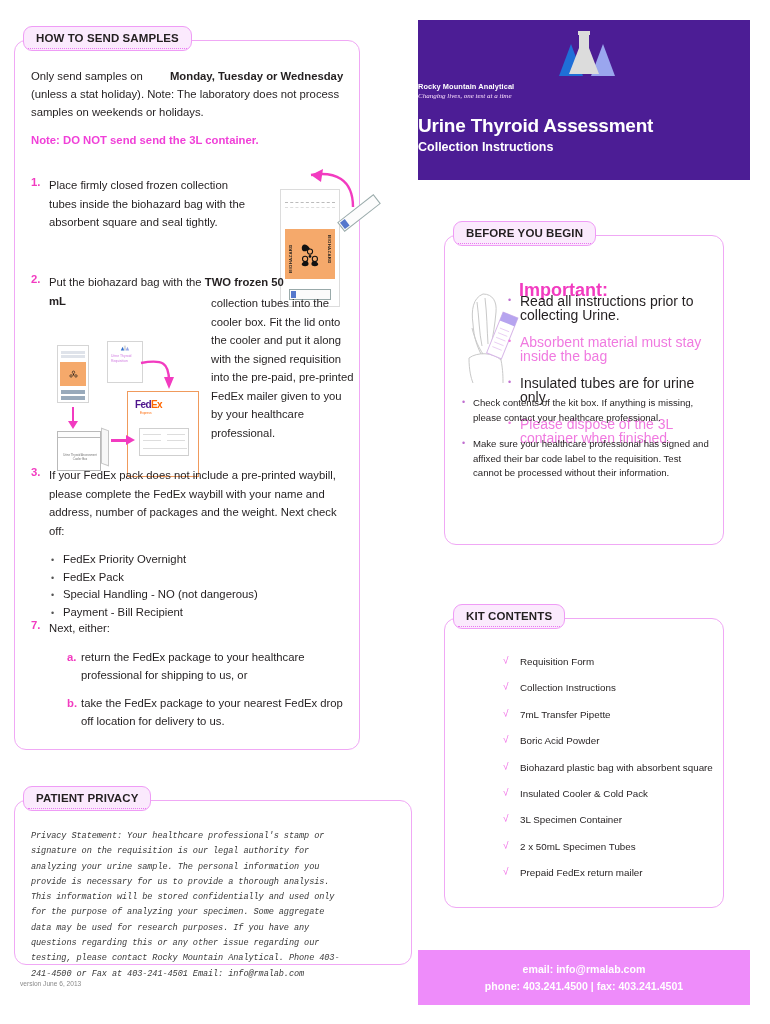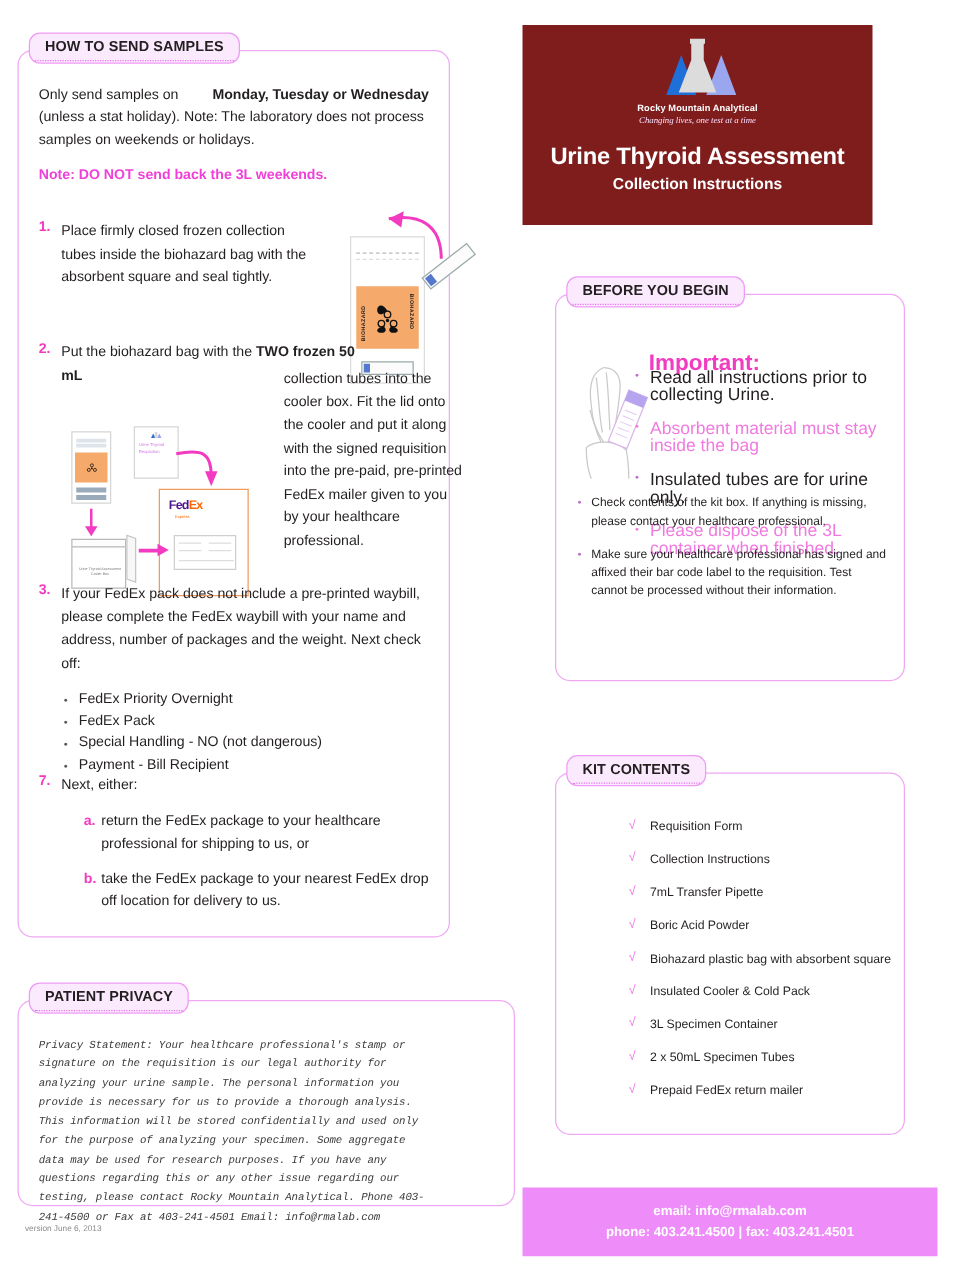--- a/index.html
+++ b/index.html
@@ -56,21 +56,21 @@
   .step-num {
     color:#f23bc0; font-weight:bold; font-size:11.3px;
     width:18px; flex:0 0 18px;
   }
   .step-body { font-size:11.3px; line-height:18.5px; color:#231f20; }
   .step-body b { font-weight:bold; }
 
   #step1 { left:16px; top:135px; width:222px; }
   #step2 { left:16px; top:232px; width:260px; }
   #step2-cont {
-    position:absolute; left:212px; top:253px; width:144px;
+    position:absolute; left:196px; top:253px; width:144px;
     font-size:11.3px; line-height:18.5px; color:#231f20;
   }
   #step3 { left:16px; top:425px; width:316px; }
   #step3 ul { list-style:none; margin-top:11px; }
   #step3 li { font-size:11.3px; line-height:17.5px; padding-left:14px; position:relative;}
   #step3 li::before{ content:"\2022"; position:absolute; left:2px; color:#555; font-size:9px; top:1px;}
   #step7 { left:16px; top:578px; width:320px; }
   .sub-item { display:flex; margin-top:10px; }
   .sub-letter { color:#f23bc0; font-weight:bold; font-size:11.3px; width:14px; flex:0 0 14px;}
   .sub-text { font-size:11.3px; line-height:18px; }
@@ -139,22 +139,22 @@
   .di-fed .fsub { position:absolute; left:12px; top:19px; font-size:3.2px; color:#ff6600; }
   .di-fed .form { position:absolute; left:11px; top:36px; width:50px; height:28px;
             border:1px solid #cfcfcf; }
   .di-fed .form i { position:absolute; left:3px; height:1px; background:#ddd; }
   .ar { position:absolute; background:#f23bc0; }
   .arh { position:absolute; width:0;height:0; }
 
   
   #right-col { position:absolute; left:418px; top:20px; width:332px; height:985px; }
   .hero {
-    position:absolute; left:0; top:0; width:280px; height:160px;
-    background:#7f1d1d; text-align:center; color:#fff;
+    position:absolute; left:0; top:0; width:332px; height:160px;
+    background:#4c1d95; text-align:left; color:#fff;
   }
   .logo-wrap { position:relative; width:110px; height:52px; margin:8px auto 0 auto; }
   .logo-name { font-size:7.4px; font-weight:bold; letter-spacing:.1px; margin-top:2px; }
   .logo-tag { font-size:7px; font-style:italic; font-family:"Liberation Serif", serif;
               color:#fce0ff; margin-top:1px; }
   .hero-title { font-size:19px; font-weight:bold; margin-top:15px; letter-spacing:-.2px; }
   .hero-sub { font-size:12.5px; font-weight:bold; margin-top:3px; }
 
   #begin-panel { left:26px; top:215px; width:280px; height:310px; }
   #kit-panel   { left:26px; top:598px; width:280px; height:290px; }
@@ -192,21 +192,21 @@
 
 <div class="page">
 
   <div class="panel" id="left-top">
     <div class="tab">HOW TO SEND SAMPLES</div>
 
     <div class="intro">
       <span>Only send samples on </span><b>Monday, Tuesday or Wednesday</b><span> (unless a stat holiday). Note: The laboratory does not process samples on weekends or holidays.</span>
     </div>
 
-    <div class="note-red">Note: DO NOT send back the 3L weekends.</div>
+    <div class="note-red">Note: DO NOT send send the 3L container.</div>
 
     <svg class="curve-arrow" viewBox="0 0 60 42">
       <path d="M56 40 C 56 12, 38 4, 14 8" stroke="#f23bc0" stroke-width="2.4" fill="none"></path>
       <polygon points="14,8 26,2 24,15" fill="#f23bc0"></polygon>
     </svg>
     <div id="bag-illo">
       <div class="dashline"></div>
         <div class="dashline2"></div>
       <div class="orange">
         <span class="bh-left">BIOHAZARD</span>

